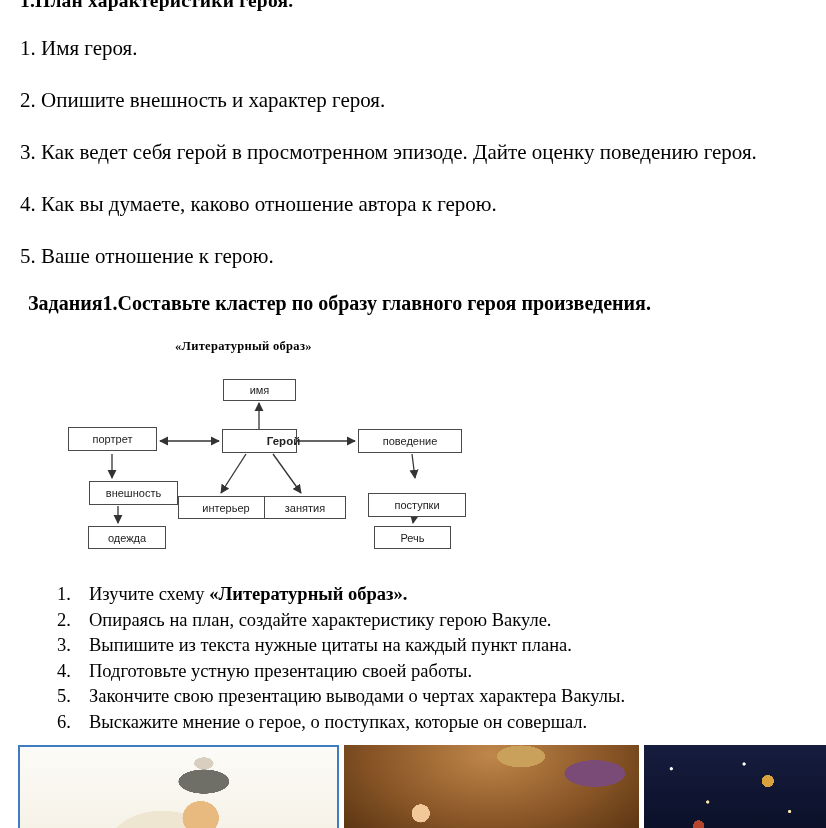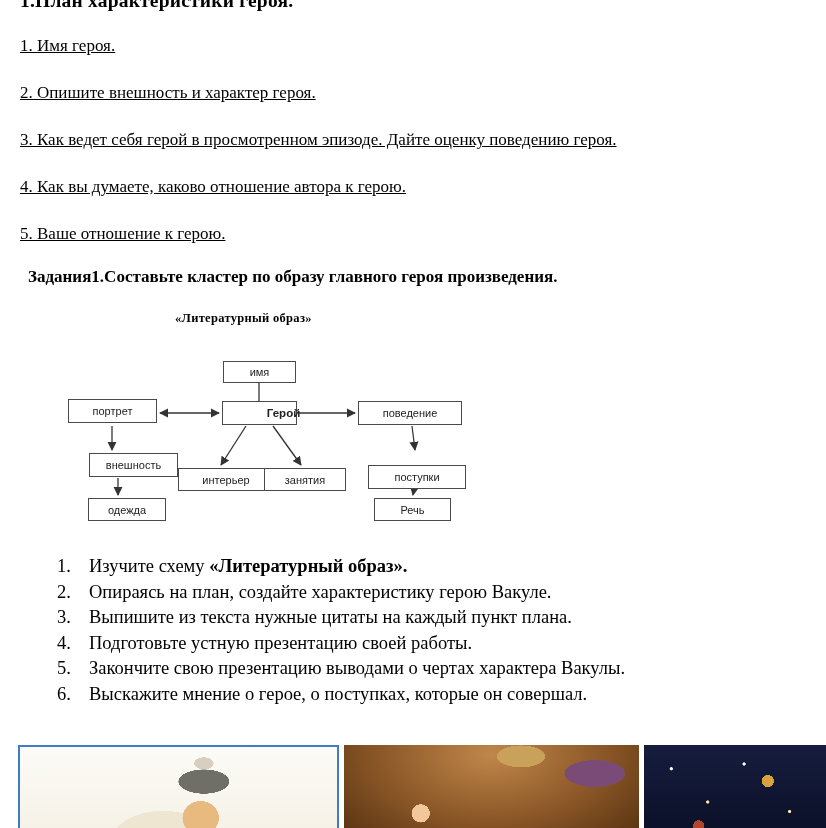--- a/index.html
+++ b/index.html
@@ -3,34 +3,34 @@
 <meta charset="utf-8">
 <style>
   * { margin:0; padding:0; box-sizing:border-box; }
   html, body { width:826px; height:828px; background:#ffffff; overflow:hidden; }
   body { font-family:"Liberation Serif", serif; color:#000; position:relative; }
 
   .doc { padding:0 20px; }
 
   .doc-title { font-size:19.5px; font-weight:bold; margin:-10px 0 0 0; letter-spacing:.2px; }
 
-  .plan-item { font-size:17px; margin-top:27px;text-decoration:underline; }
+  .plan-item { font-size:21px; margin-top:27px; }
   .plan-item:first-of-type { margin-top:24px; }
 
-  .task-heading { font-size:17px; font-weight:bold; margin:23px 0 0 8px; }
+  .task-heading { font-size:20px; font-weight:bold; margin:23px 0 0 8px; }
 
   
   .diagram { position:relative; width:420px; height:232px; margin:20px 0 0 40px;
              font-family:"Liberation Sans", sans-serif; }
   .diagram-title { position:absolute; left:115px; top:4px; font-size:12.5px; font-weight:bold;
                    font-family:"Liberation Serif", serif; letter-spacing:.3px; }
   .node { position:absolute; border:1px solid #4a4a4a; background:#fff; font-size:11px;
           color:#222; display:flex; align-items:center; justify-content:center;
           white-space:nowrap; }
-  .node-imya      { left:163px; top:44px;  width:73px;  height:22px;margin-top:10px; }
+  .node-imya      { left:163px; top:44px;  width:73px;  height:22px; }
   .node-geroy     { left:162px; top:94px;  width:75px;  height:24px; font-weight:bold; font-size:11.5px;padding-left:48px; }
   .node-portret   { left:8px;   top:92px;  width:89px;  height:24px; }
   .node-povedenie { left:298px; top:94px;  width:104px; height:24px; }
   .node-vneshnost { left:14px;  top:146px; width:89px;  height:24px;margin-left:15px; }
   .node-postupki  { left:308px; top:158px; width:98px;  height:24px; }
   .node-interer   { left:118px; top:161px; width:96px;  height:23px; }
   .node-zanyatiya { left:204px; top:161px; width:82px;  height:23px; }
   .node-odezhda   { left:20px;  top:191px; width:78px;  height:23px;margin-left:8px; }
   .node-rech      { left:314px; top:191px; width:77px;  height:23px; }
   .diagram svg { position:absolute; left:0; top:0; pointer-events:none; }

